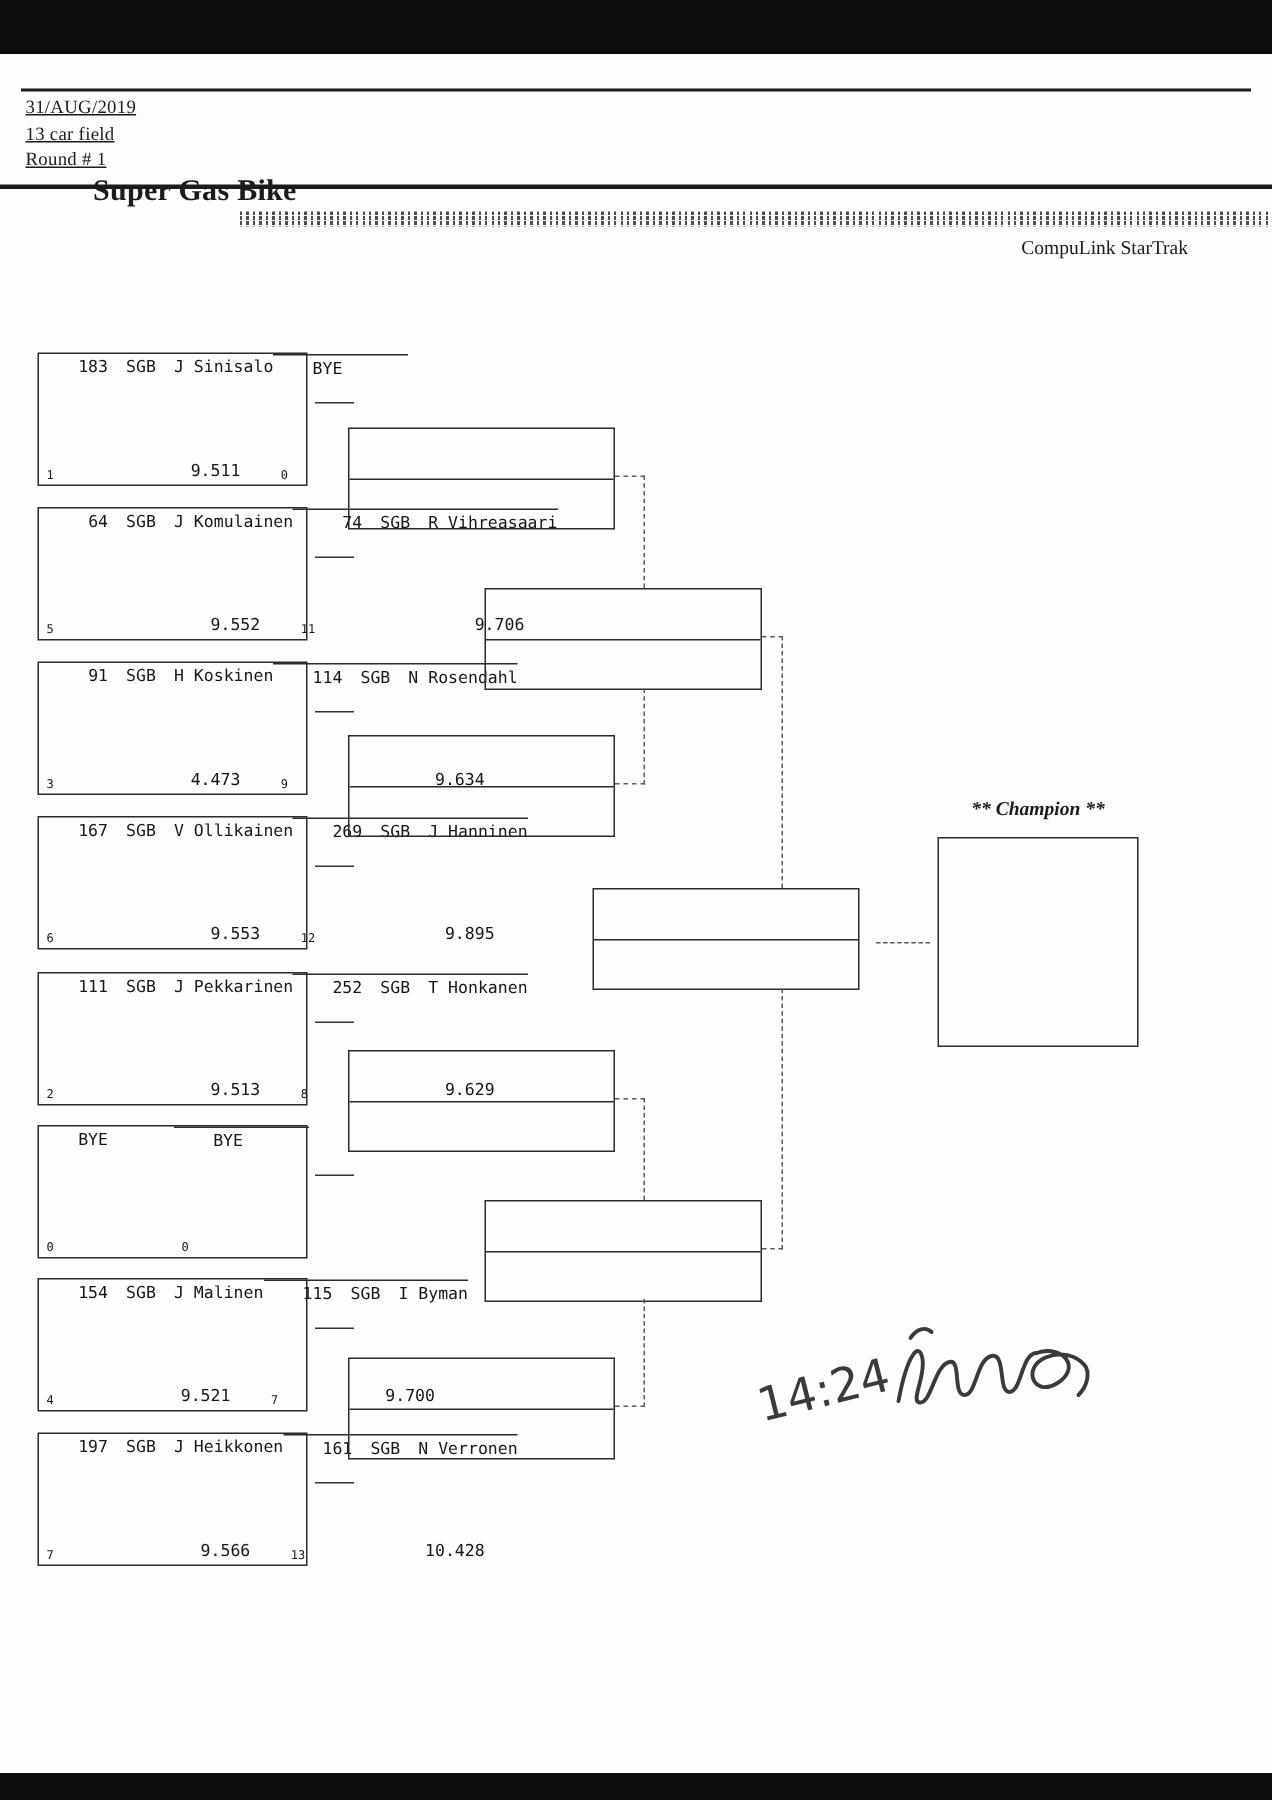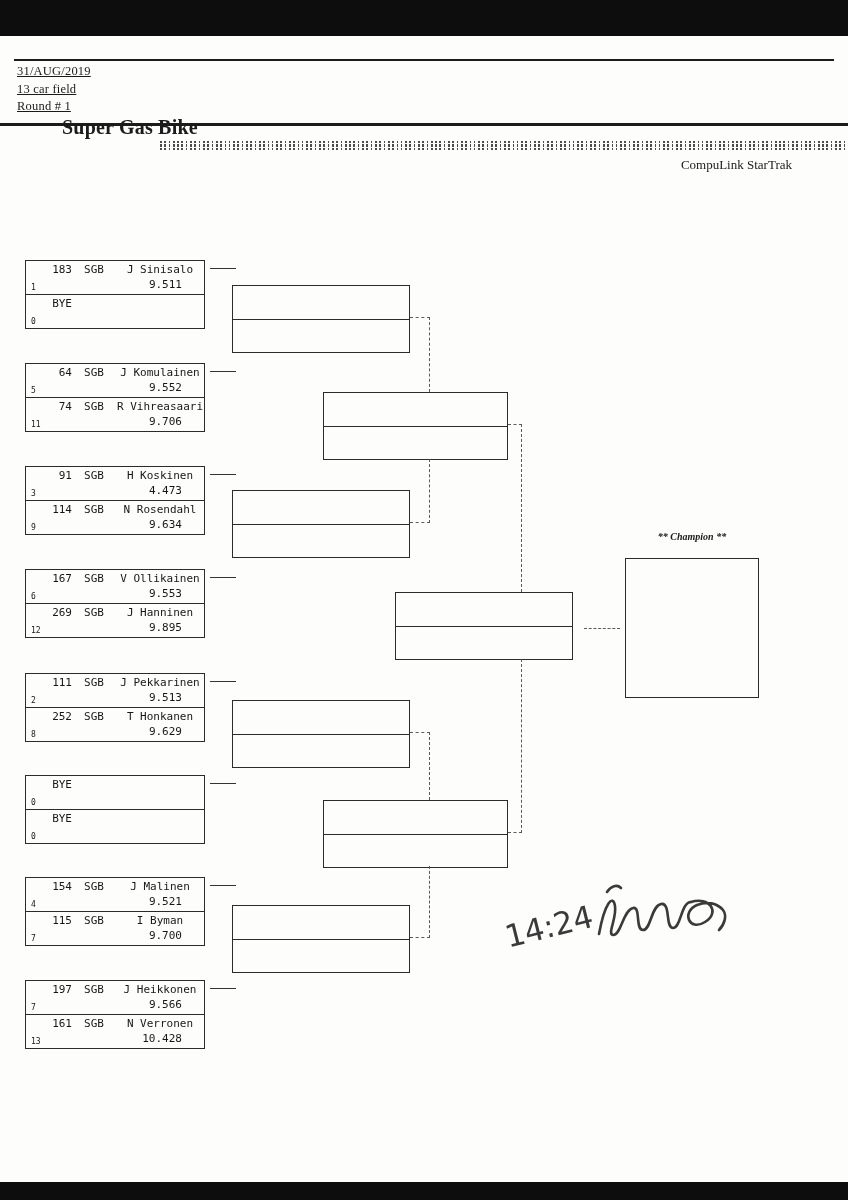--- a/index.html
+++ b/index.html
@@ -17,42 +17,42 @@
   .dotted-band{
     position:absolute;height:10px;
     background-image:
       repeating-linear-gradient(0deg,#fdfdfb 0 1.1px,rgba(253,253,251,0) 1.1px 3.4px),
       repeating-linear-gradient(90deg,#4c4c4c 0 1.6px,rgba(0,0,0,0) 1.6px 4.3px);
   }
   .compulink{font-size:13px;}
 
   
   .r1-box{
-    position:absolute;left:25px;width:180px;height:69px;
+    position:absolute;left:25px;width:180px;height:89px;
     border:1.6px solid #2b2b2b;box-sizing:border-box;
-    display:flex;flex-direction:column;background:rgba(255,255,255,0.0);margin-top:25px;
+    display:flex;flex-direction:row;background:rgba(255,255,255,0.0);
   }
   .entry{flex:1;position:relative;font-family:"DejaVu Sans Mono",monospace;font-size:11px;color:#161616;}
   .entry + .entry{border-top:1.4px solid #2b2b2b;}
   .row1{display:flex;padding-top:2px;line-height:13px;}
   .num{width:46px;text-align:right;white-space:pre;}
   .cls{width:44px;text-align:center;}
   .name{flex:1;text-align:center;white-space:nowrap;}
   .time{position:absolute;right:22px;bottom:3px;line-height:12px;}
   .seed{position:absolute;left:5px;bottom:2px;font-size:8px;line-height:9px;}
 
   
   .empty-box{
     position:absolute;border:1.6px solid #2b2b2b;box-sizing:border-box;
     display:flex;flex-direction:column;
   }
   .empty-box .cell{flex:1;}
   .empty-box .cell + .cell{border-top:1.3px solid #2b2b2b;}
 
-  .champion-label{font-size:10px;font-style:italic;font-weight:600;text-align:center;}
+  .champion-label{font-size:13px;font-style:italic;font-weight:600;text-align:center;}
   .champion-box{position:absolute;border:1.6px solid #2b2b2b;box-sizing:border-box;}
 
   .stub{position:absolute;left:210px;width:26px;height:0;border-top:1.7px solid #333;}
   .dash-h{position:absolute;height:0;border-top:1.6px dashed #5a5a5a;}
   .dash-v{position:absolute;width:0;border-left:1.6px dashed #5a5a5a;}
 
   .handwriting-text{font-family:"DejaVu Sans",sans-serif;}
 </style>
 </head>
 <body>

